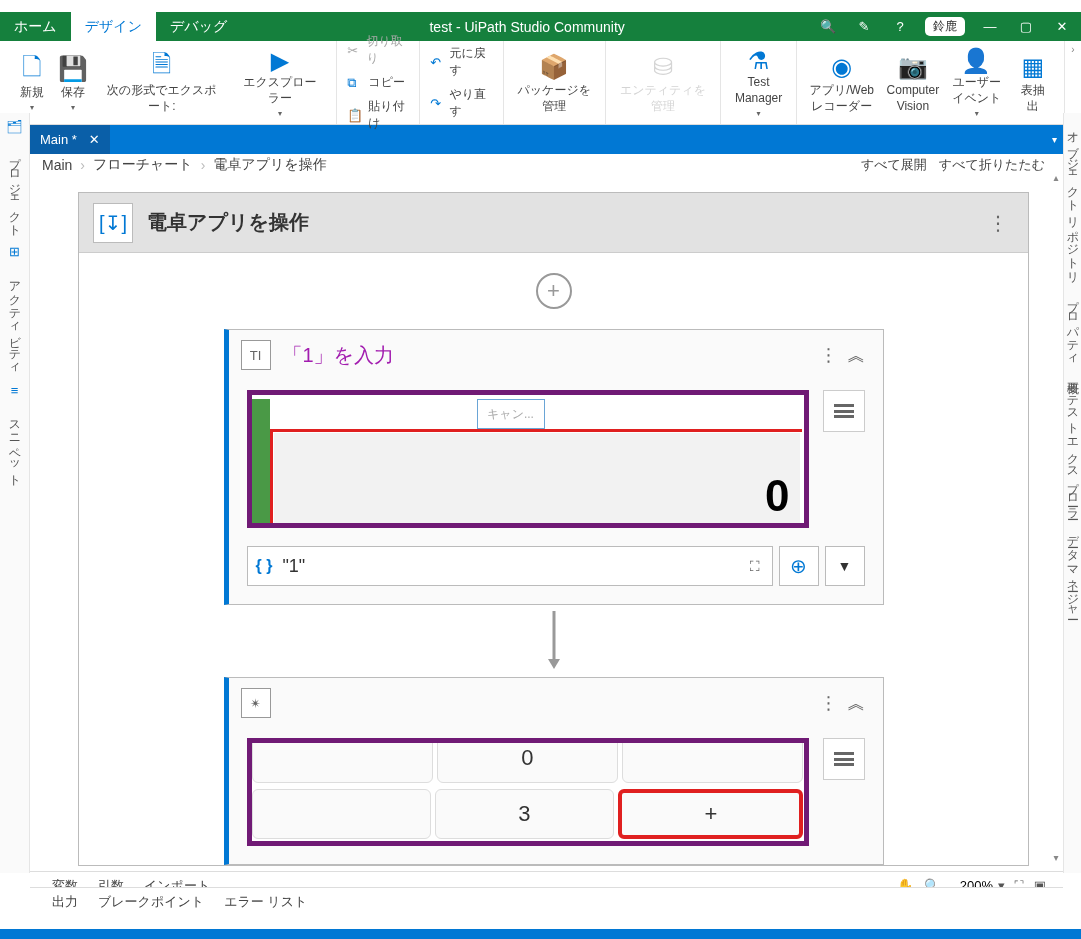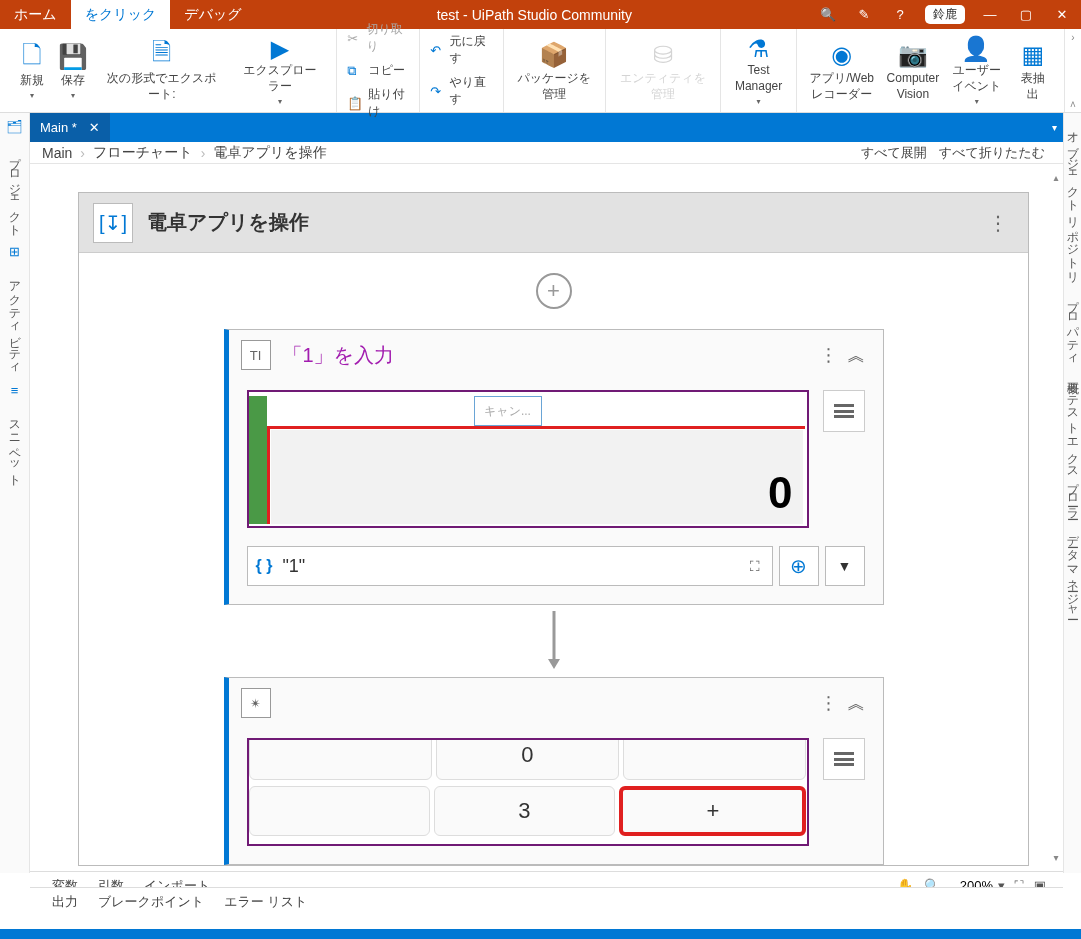--- a/index.html
+++ b/index.html
@@ -1,19 +1,19 @@
 <!DOCTYPE html>
 <html><head>
 <meta charset="utf-8">
 <style>
 * { box-sizing: border-box; margin: 0; padding: 0; font-family: "Yu Gothic UI", "Meiryo", sans-serif; }
 body { width: 1081px; height: 939px; background: #fff; overflow: hidden; font-size: 13px; }
 
 
-.titlebar { height: 29px; background: #c2410c; display: flex; align-items: stretch; color: #fff; }
+.titlebar { height: 29px; background: #15803d; display: flex; align-items: stretch; color: #fff; margin-top: 12px; }
 .tabs { display: flex; }
 .tab { padding: 0 14px; display: flex; align-items: center; font-size: 14px; cursor: pointer; }
 .tab.active { background: #fff; color: #0178d4; }
 .title-center { flex: 1; display: flex; align-items: center; justify-content: center; font-size: 14px; }
 .title-right { display: flex; align-items: center; gap: 6px; padding-right: 4px; }
 .title-icon { width: 30px; height: 29px; display: flex; align-items: center; justify-content: center; cursor: pointer; }
 .user-badge { background: #fff; color: #333; border-radius: 5px; padding: 1px 8px; font-size: 12px; margin: 0 4px; }
 
 
 .ribbon { height: 84px; background: #fff; border-bottom: 1px solid #ddd; display: flex; align-items: stretch; padding-left: 6px; }
@@ -68,21 +68,21 @@
 .add-circle { width: 36px; height: 36px; border: 2px solid #999; border-radius: 50%; display: flex; align-items: center; justify-content: center; color: #999; font-size: 22px; cursor: pointer; margin-bottom: 20px; }
 
 
 .activity { width: 660px; border: 1px solid #bbb; border-left: 5px solid #0178d4; background: #fafafa; margin-bottom: 0; }
 .act-header { height: 50px; display: flex; align-items: center; padding: 0 12px; }
 .act-header .aicon { width: 30px; height: 30px; border: 1px solid #999; display: flex; align-items: center; justify-content: center; color: #666; font-size: 13px; margin-right: 12px; background: #fff; }
 .act-header .atitle { font-size: 20px; color: #a21caf; }
 .act-header .spacer { flex: 1; }
 .act-header .abtn { width: 28px; height: 28px; display: flex; align-items: center; justify-content: center; color: #666; font-size: 18px; cursor: pointer; }
 .act-body { padding: 10px 18px 18px 18px; display: flex; gap: 14px; }
-.target-img { flex: 1; border: 2px solid #701a75; background: #fff; height: 138px; position: relative; overflow: hidden; }
+.target-img { flex: 1; border: 5px solid #701a75; background: #fff; height: 138px; position: relative; overflow: hidden; }
 .target-toolbar { width: 42px; height: 42px; border: 1px solid #ccc; background: #fff; display: flex; align-items: center; justify-content: center; cursor: pointer; }
 .target-toolbar .ham { width: 20px; height: 14px; display: flex; flex-direction: column; justify-content: space-between; }
 .target-toolbar .ham div { height: 3px; background: #666; }
 
 .expr-row { display: flex; align-items: stretch; padding: 0 18px 18px 18px; gap: 6px; }
 .expr-box { flex: 1; border: 1px solid #bbb; background: #fff; height: 40px; display: flex; align-items: center; padding: 0 8px; gap: 10px; }
 .expr-box .brace { color: #0178d4; font-size: 16px; font-weight: bold; }
 .expr-box .val { font-size: 18px; color: #333; flex: 1; }
 .expr-box .icn { color: #666; font-size: 14px; cursor: pointer; padding: 0 4px; }
 .expr-btn { width: 40px; height: 40px; border: 1px solid #bbb; background: #fff; display: flex; align-items: center; justify-content: center; cursor: pointer; color: #0178d4; font-size: 20px; }
@@ -112,21 +112,21 @@
 .ti2-row { position: absolute; left: 0; right: 0; height: 50px; display: flex; gap: 4px; }
 .ti2-btn { flex: 1; border: 1px solid #ddd; border-radius: 6px; background: #fafafa; display: flex; align-items: center; justify-content: center; font-size: 22px; color: #333; }
 .ti2-sel { border: 4px solid #e02020 !important; }
 </style>
 </head>
 <body>
 
 <div class="titlebar">
   <div class="tabs">
     <div class="tab">ホーム</div>
-    <div class="tab active">をクリック</div>
+    <div class="tab active">デザイン</div>
     <div class="tab">デバッグ</div>
   </div>
   <div class="title-center">test - UiPath Studio Community</div>
   <div class="title-right">
     <div class="title-icon">🔍</div>
     <div class="title-icon">✎</div>
     <div class="title-icon">?</div>
     <div class="user-badge">鈴鹿</div>
     <div class="title-icon">—</div>
     <div class="title-icon">▢</div>

